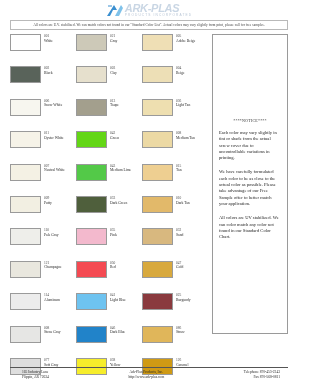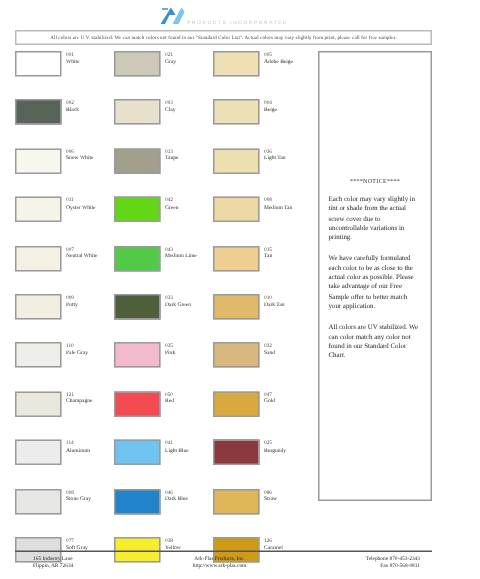--- a/index.html
+++ b/index.html
@@ -86,20 +86,21 @@
   <div class="header">
     <div class="logo">
       <span class="logo-mark">
         <svg width="18" height="13" viewBox="0 0 18 13">
           <path d="M1 12 L8 1 L11 6 L7 6 L4 12 Z" fill="#3a8fd0"></path>
           <path d="M9 12 L15 1 L17 4 L13 12 Z" fill="#7fc2ea"></path>
           <path d="M2 2 L6 2" stroke="#3a8fd0" stroke-width="1"></path>
         </svg>
       </span>
       <span class="logo-text">
+        <span class="logo-word">ARK-PLAS</span>
         <span class="logo-sub">PRODUCTS INCORPORATED</span>
       </span>
     </div>
   </div>
 
   <div class="disclaimer">All colors are U.V. stabilized.  We can match colors not found in our "Standard Color List".  Actual colors may vary slightly from print, please call for free samples.</div>
 
   <div class="content">
 
     <div class="col" id="col0">

